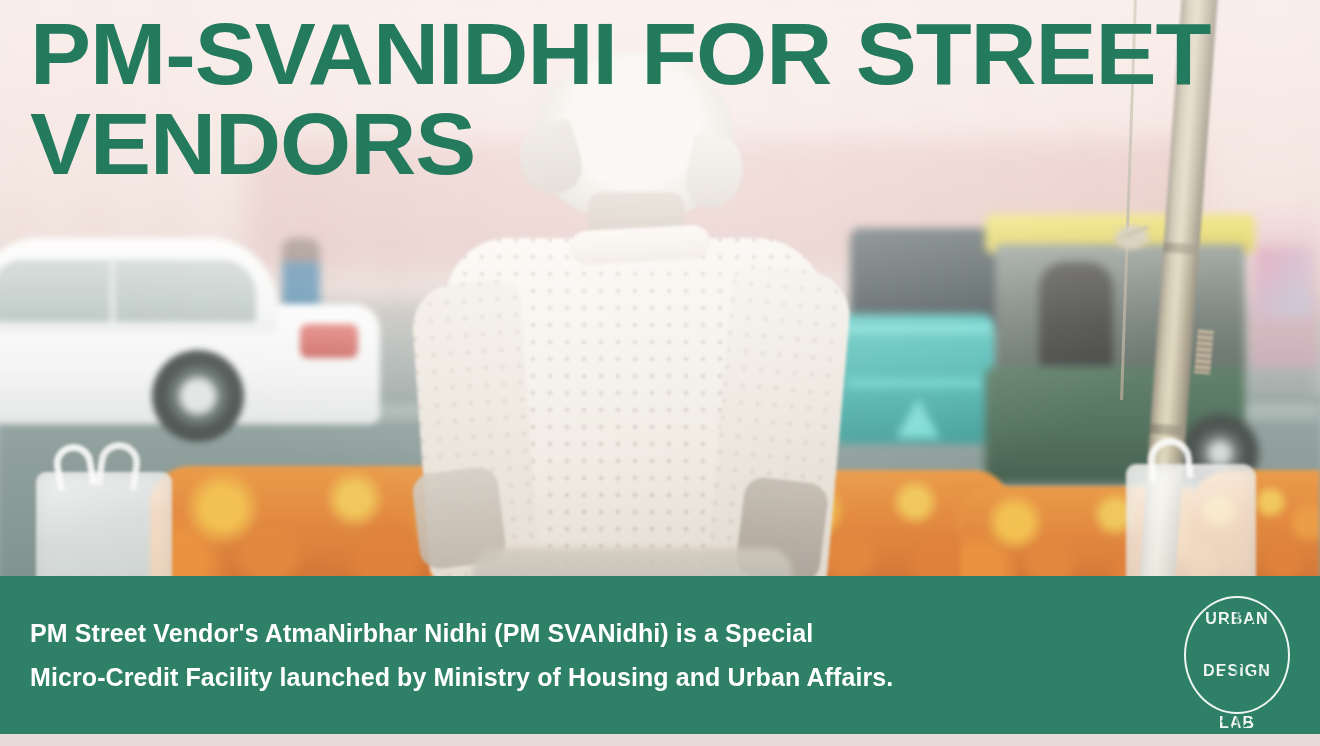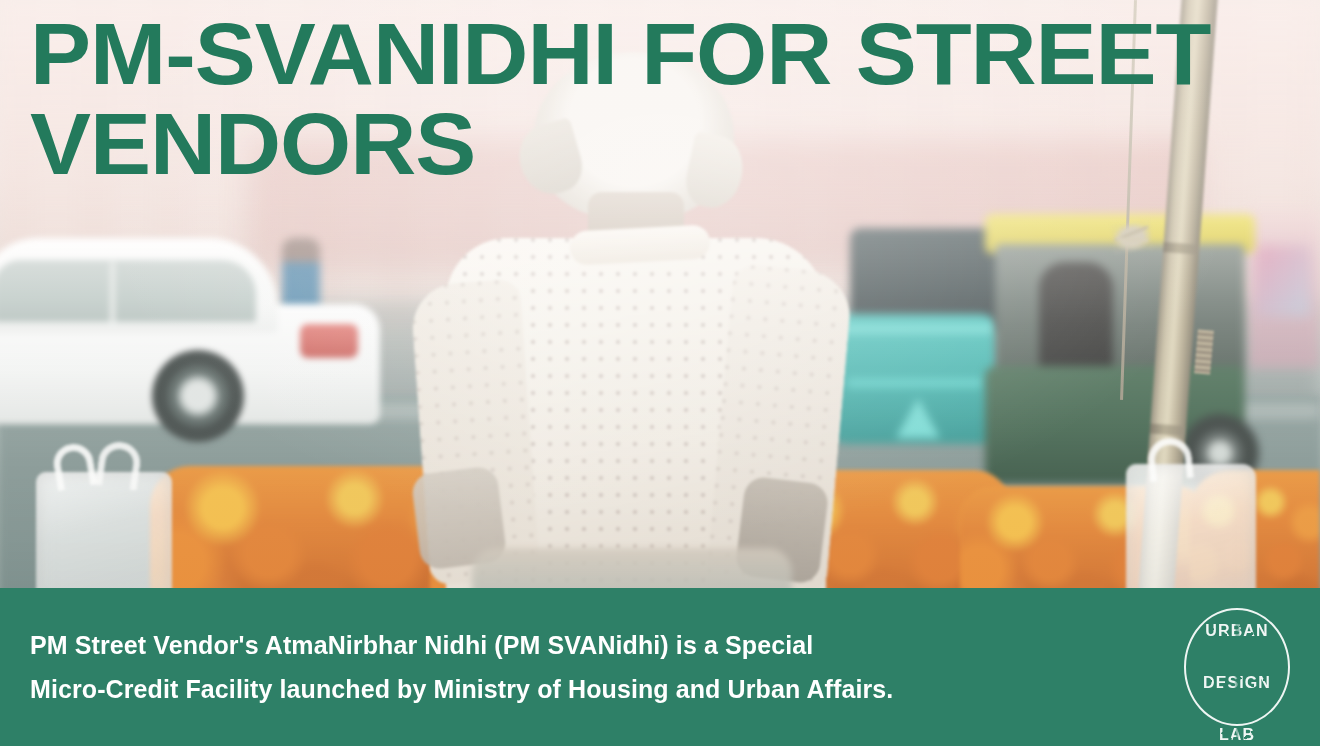--- a/index.html
+++ b/index.html
@@ -375,21 +375,21 @@
     line-height:1.02;
     letter-spacing:-1px;
     transform:scaleX(1.04);
     transform-origin:left top;
     text-transform:uppercase;
     white-space:pre-line;
   }
 
   
   .banner{
-    position:absolute; left:0; right:0; bottom:0; height:158px;
+    position:absolute; left:0; right:0; bottom:12px; height:158px;
     background:#2e8067;
     z-index:50;
     display:flex; align-items:center;
   }
   .banner-text{
     margin-left:30px;
     color:#ffffff;
     font-family:"Liberation Sans", sans-serif;
     font-weight:bold;
     font-size:25px;

